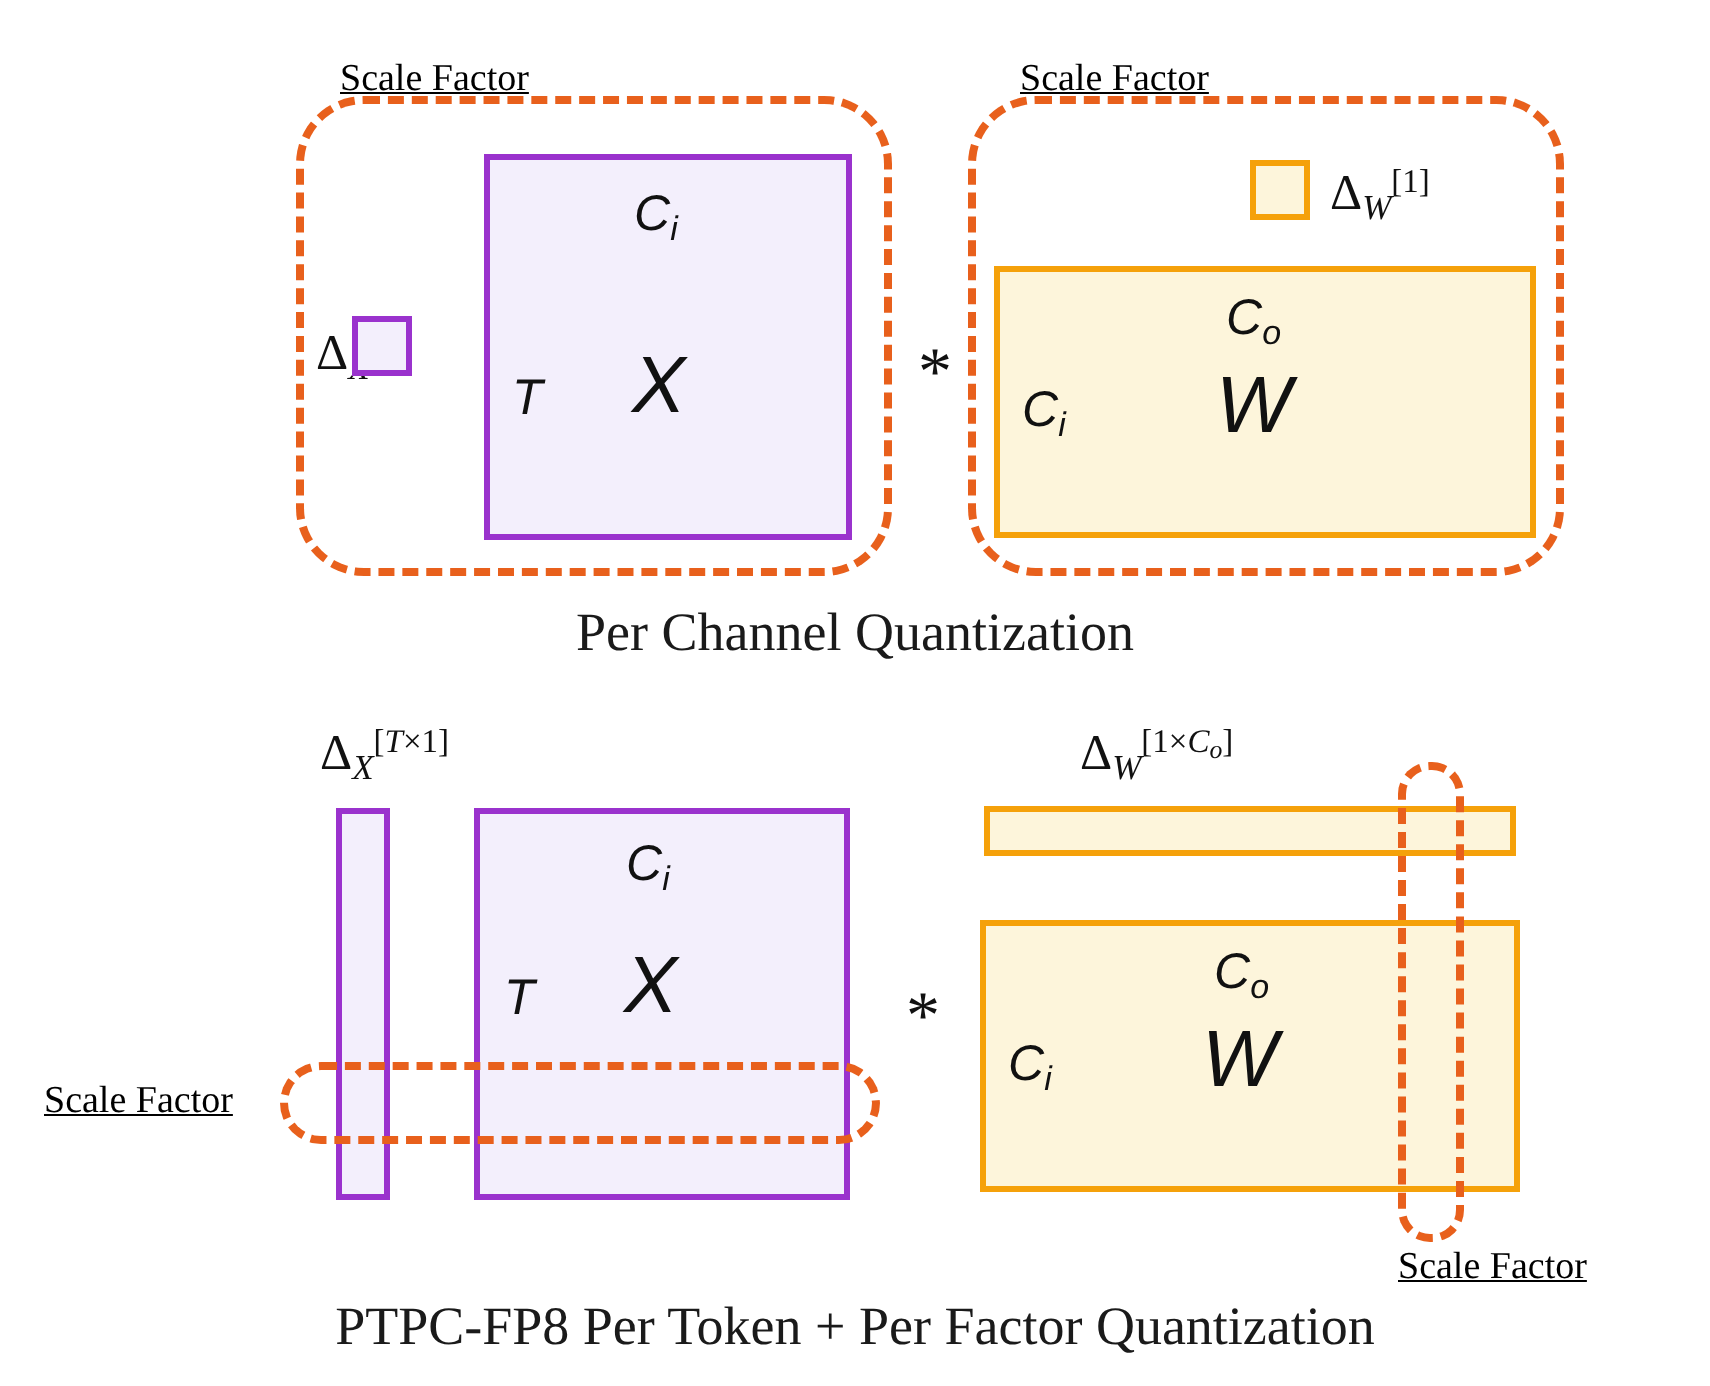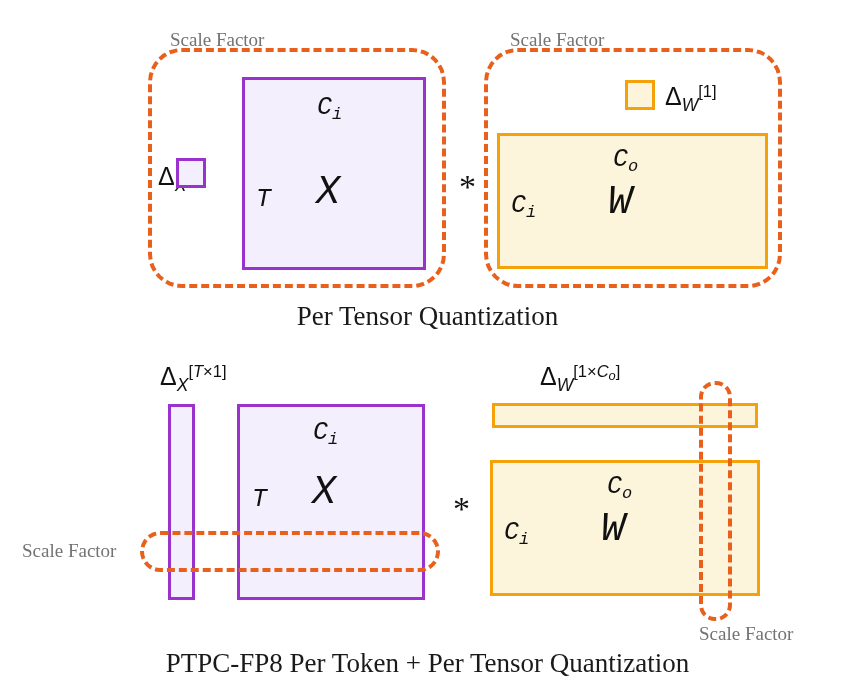--- a/index.html
+++ b/index.html
@@ -67,35 +67,35 @@
     color: #1a1a1a;
     font-family: "Liberation Serif", serif;
     font-size: 27px;
     line-height: 1;
     white-space: nowrap;
     text-align: center;
   }
   .math {
     position: absolute;
     color: #111111;
-    font-family: Liberation Mono, monospace;
+    font-family: Liberation Sans, sans-serif;
     font-style: italic;
     line-height: 1;
     white-space: nowrap;
     text-align: right;
   }
   .math .sub {
     font-size: 0.68em;
     vertical-align: -0.28em;
     font-style: italic;
   }
   .delta-lbl {
     position: absolute;
     color: #111111;
-    font-family: Liberation Sans, sans-serif;
+    font-family: Liberation Serif, serif;
     font-size: 25px;
     line-height: 1;
     white-space: nowrap;
   }
   .delta-lbl .dlt { font-style: normal; }
   .delta-lbl .sub {
     font-size: 0.70em;
     font-style: italic;
     vertical-align: -0.30em;
   }
@@ -119,21 +119,21 @@
     font-family: "Liberation Serif", serif;
     font-size: 34px;
     line-height: 1;
   }
 </style>
 <style>
     #root { background: #FFFFFF; }
     .tensor.act { border-color: #9A32CD; background: #F3EFFC; }
     .tensor.wgt { border-color: #F5A10A; background: #FDF5DB; }
     .dashed-box, .dashed-band, .dashed-strip { border-color: #E8601C; }
-    .sf-label { color: #737373; }
+    .sf-label { color: #000000; text-decoration: underline; }
     .math, .delta-lbl, .star { color: #111111; }
   </style></head>
 <body>
 
 <div id="root">
 
   <div class="sf-label" style="left:170px; top:30px;">Scale Factor</div>
 
   <div class="dashed-box" style="left:148px; top:48px; width:298px; height:240px;"></div>
 
@@ -164,21 +164,21 @@
 
   <div class="tensor wgt" style="left:497px; top:133px; width:271px; height:136px;"></div>
   <div class="math dimvar" style="left:613px; top:147px;">
     <span>C</span><span class="sub">o</span>
   </div>
   <div class="math dimvar" style="left:511px; top:193px;">
     <span>C</span><span class="sub">i</span>
   </div>
   <div class="math bigvar" style="left:608px; top:183px;">W</div>
 
-  <div class="caption" style="left:0px; top:303px; width:855px;">Per Tensor Quantization</div>
+  <div class="caption" style="left:0px; top:303px; width:855px;">Per Channel Quantization</div>
 
   <div class="delta-lbl" style="left:160px; top:363px;">
     <span class="dlt">Δ</span><span class="sub">X</span><span class="sup"><span>[</span><i>T</i><span>×</span><span>1</span><span>]</span></span>
   </div>
 
   <div class="tensor act" style="left:168px; top:404px; width:27px; height:196px;"></div>
 
   <div class="tensor act" style="left:237px; top:404px; width:188px; height:196px;"></div>
   <div class="math dimvar" style="left:313px; top:420px;">
     <span>C</span><span class="sub">i</span>
@@ -203,15 +203,15 @@
     <span>C</span><span class="sub">o</span>
   </div>
   <div class="math dimvar" style="left:504px; top:520px;">
     <span>C</span><span class="sub">i</span>
   </div>
   <div class="math bigvar" style="left:601px; top:510px;">W</div>
 
   <div class="dashed-strip" style="left:699px; top:381px; width:33px; height:240px;"></div>
   <div class="sf-label" style="left:699px; top:624px;">Scale Factor</div>
 
-  <div class="caption" style="left:0px; top:650px; width:855px;">PTPC-FP8 Per Token + Per Tensor Quantization</div>
+  <div class="caption" style="left:0px; top:650px; width:855px;">PTPC-FP8 Per Token + Per Factor Quantization</div>
 
 </div>
 
 </body></html>

